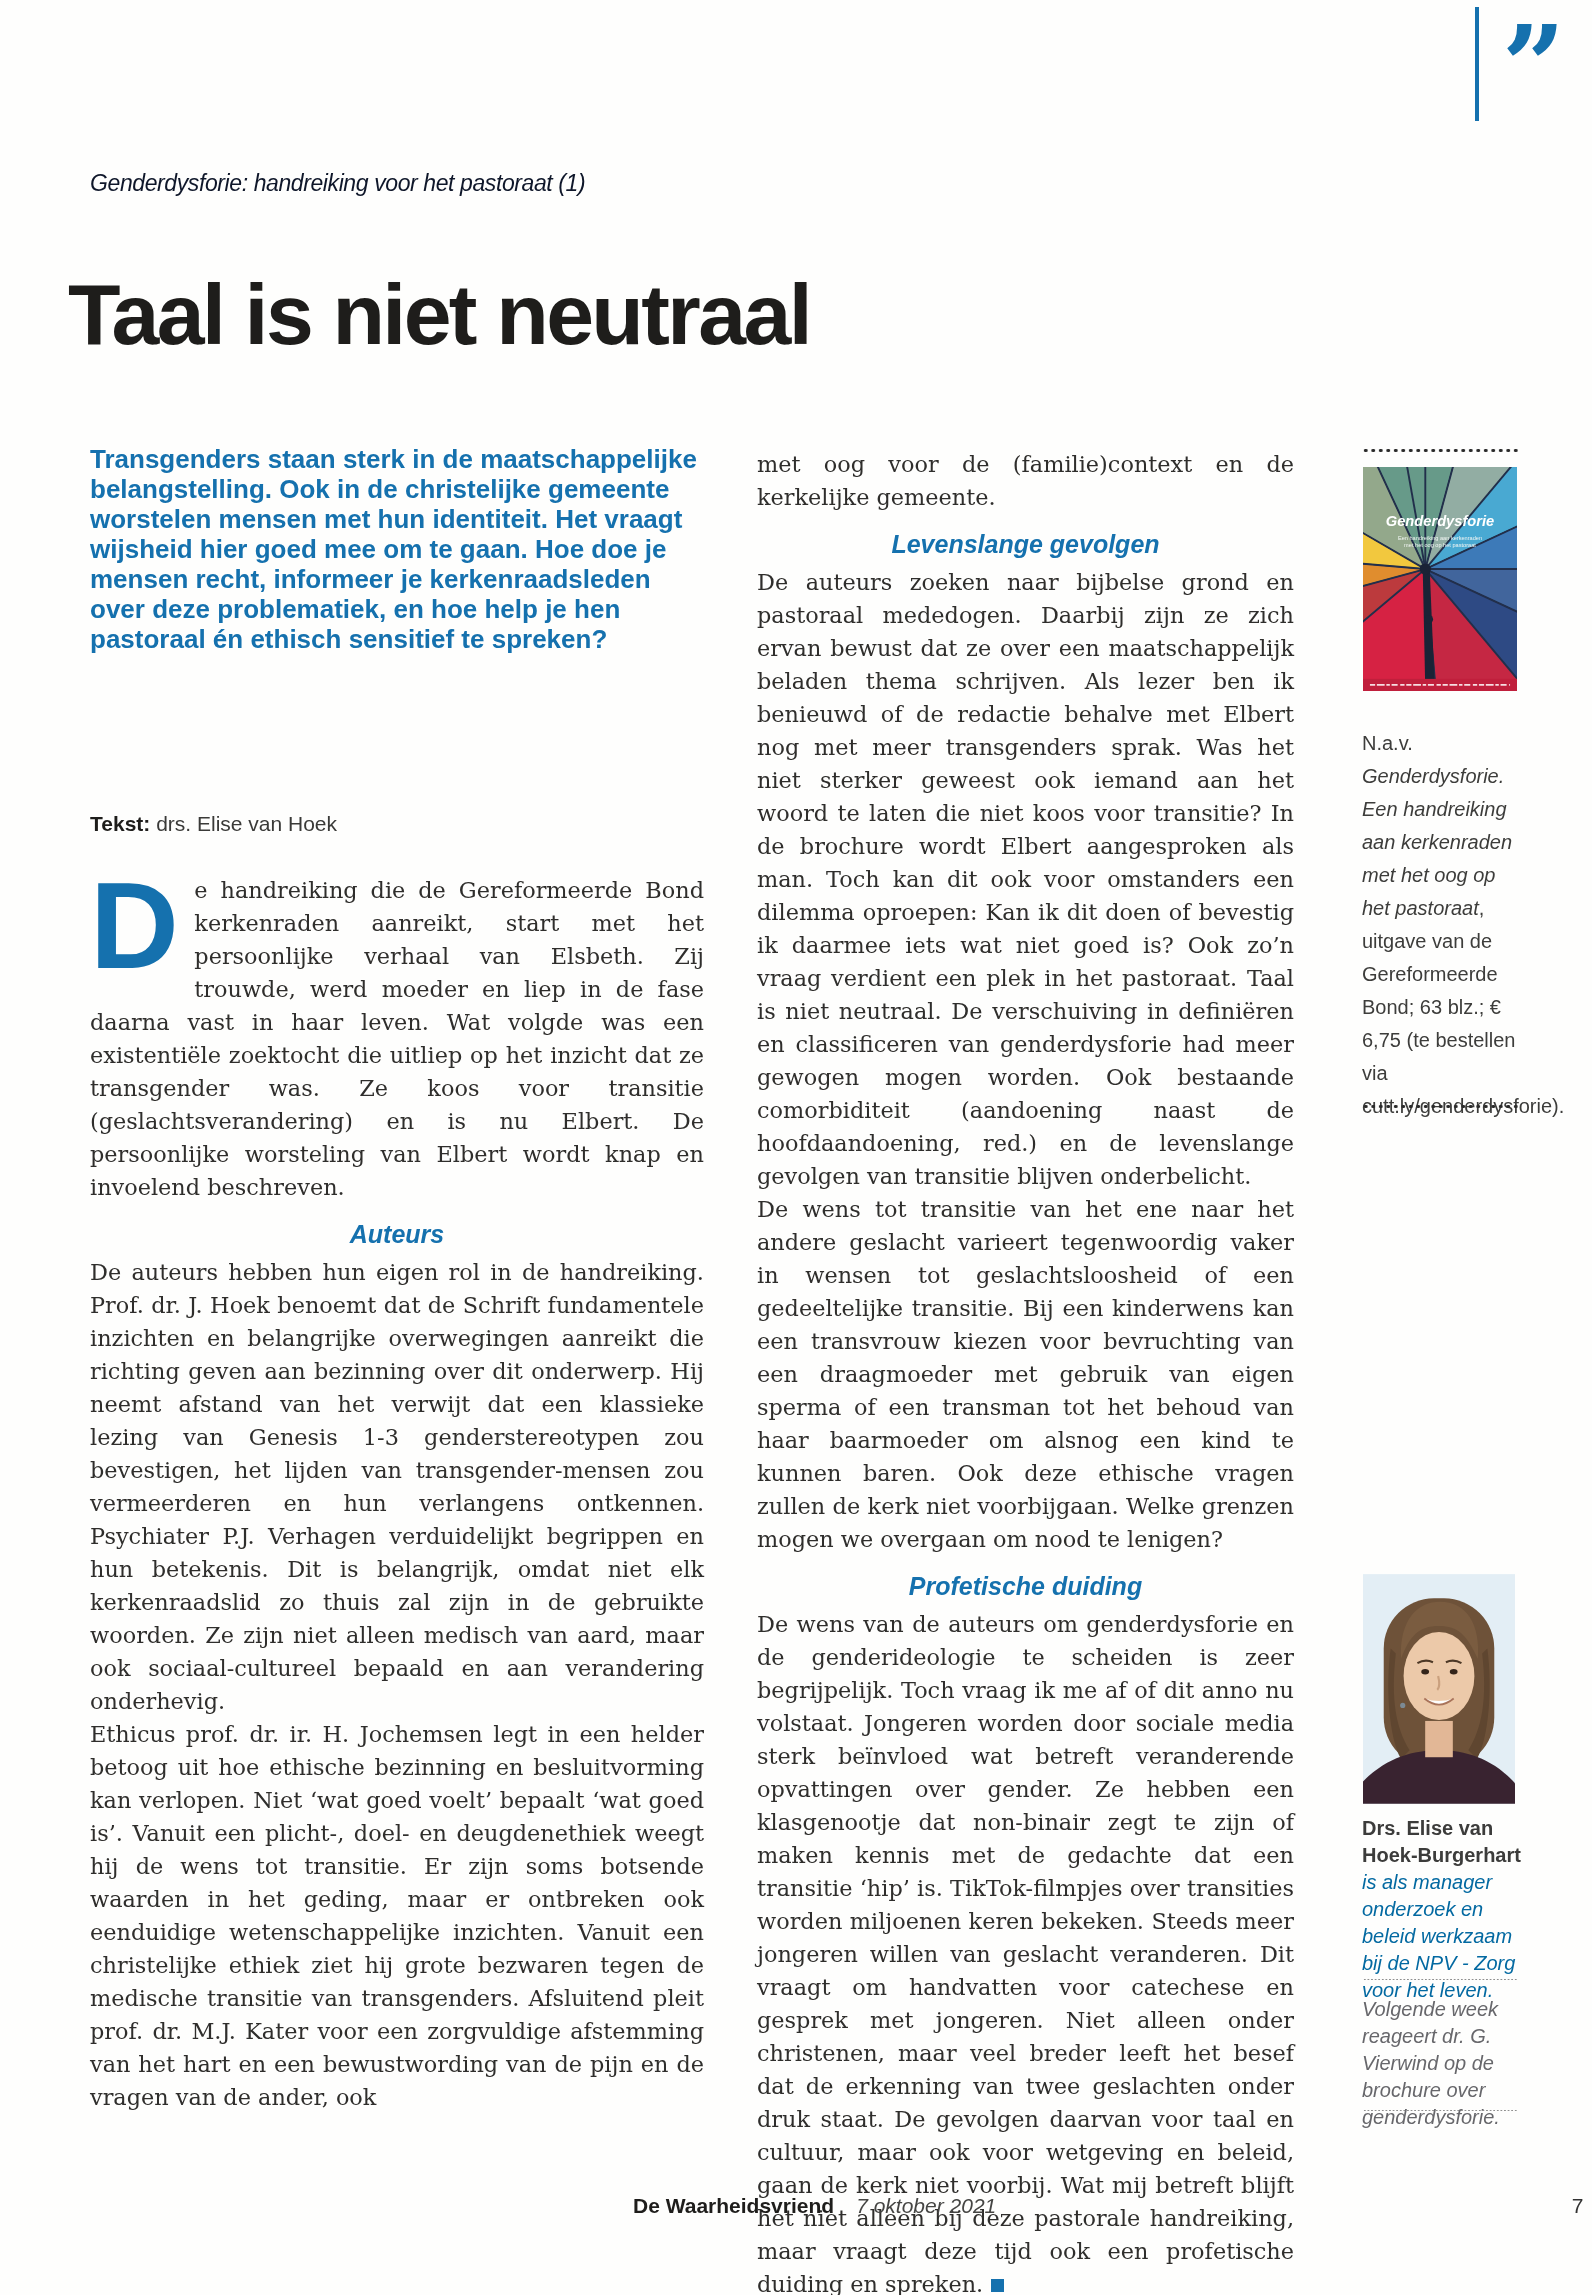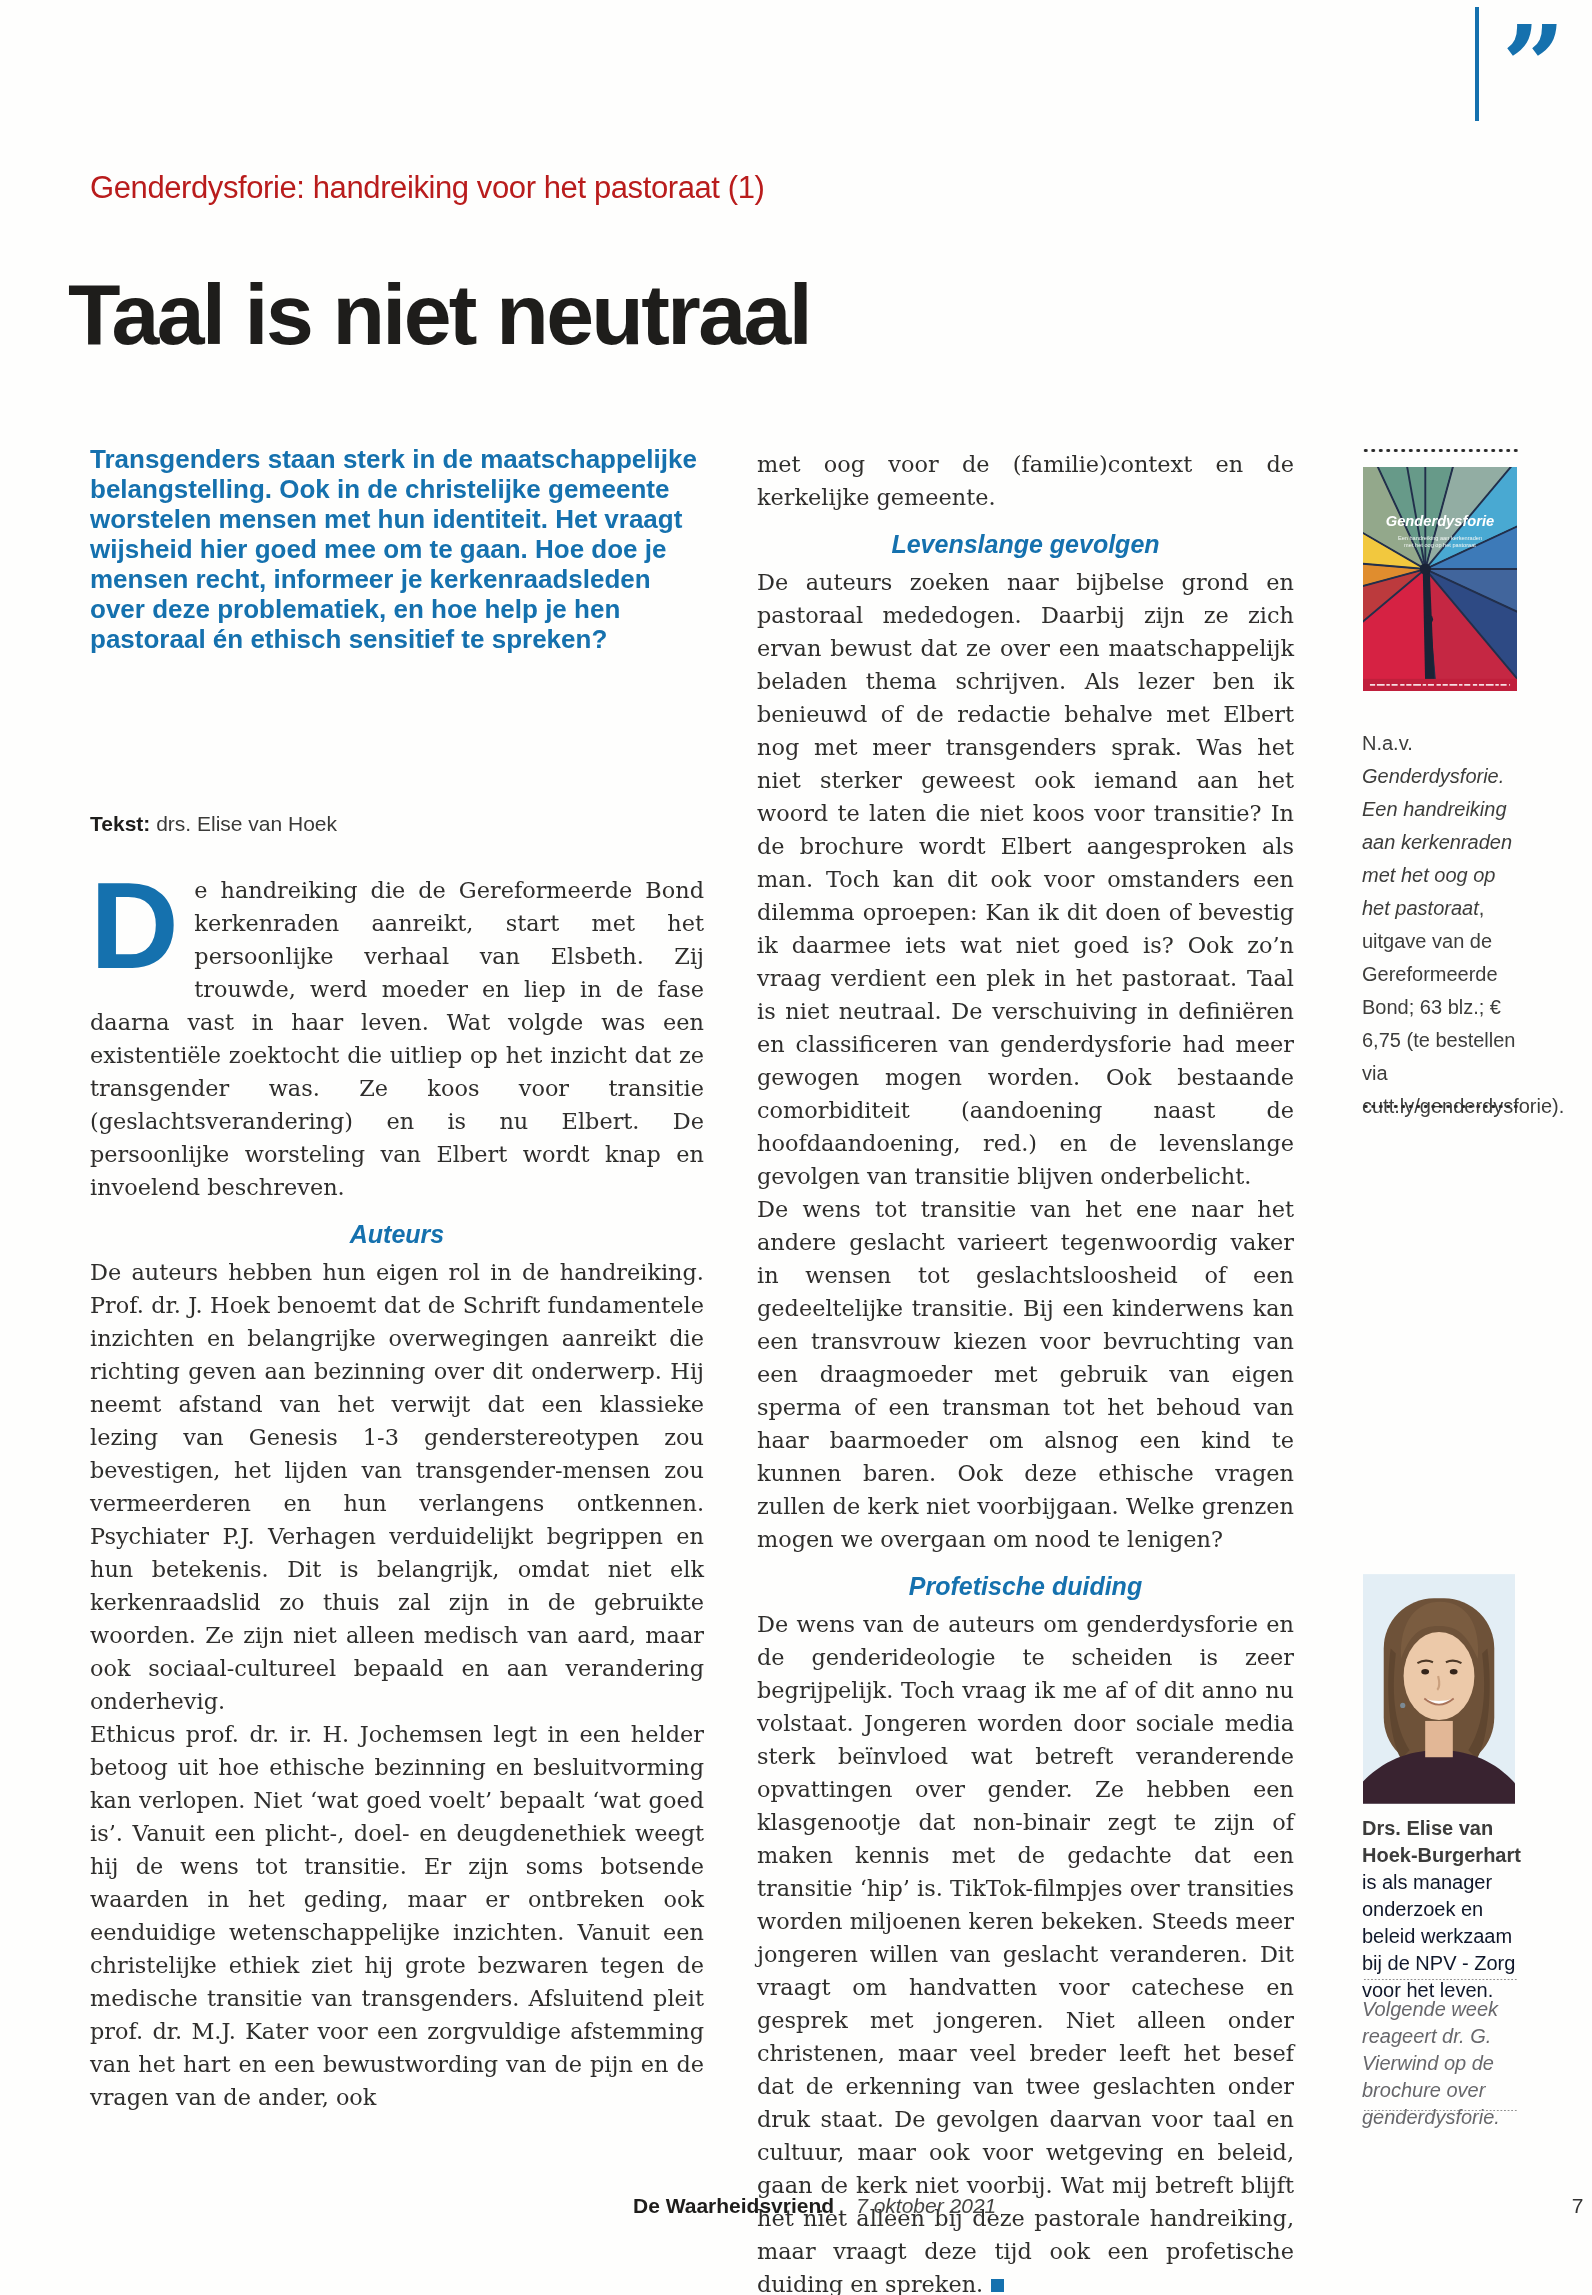--- a/index.html
+++ b/index.html
@@ -2,21 +2,21 @@
 <html lang="nl" style="font-size:14px"><head>
 <meta charset="utf-8">
 <style>
   html,body{margin:0;padding:0;background:#ffffff;}
   .page{position:relative;width:1592px;height:2295px;background:#fefefd;overflow:hidden;
         font-family:"Liberation Sans",sans-serif;color:#2f2e2c;}
   
   .quote-line{position:absolute;left:1475px;top:7px;width:3.5px;height:114px;background:#1571ae;}
   .quote-glyph{position:absolute;left:1502px;top:12px;font:bold 110px/1 "DejaVu Serif",serif;color:#1571ae;}
   
-  .kicker{position:absolute;left:90px;top:170px;font-size:31px;color:#b91c1c;letter-spacing:-0.4px;}
+  .kicker{position:absolute;left:90px;top:170px;font-style:italic;font-size:23px;color:#0f172a;letter-spacing:-0.4px;}
   .title{position:absolute;left:68px;top:269px;font-size:86px;font-weight:bold;letter-spacing:-2.6px;
          color:#1e1d1b;line-height:1.05;}
   .intro{position:absolute;left:90px;top:444px;width:614px;font-weight:bold;font-size:26px;
          line-height:30px;color:#1571ae;}
   .byline{position:absolute;left:90px;top:812px;font-size:21px;color:#3a3a38;}
   .byline b{color:#1e1d1b;}
   
   .col{position:absolute;font-family:"DejaVu Serif","Liberation Serif",serif;font-size:22.4px;
        line-height:33px;text-align:justify;color:#2f2e2c;}
   .col1{left:90px;top:874px;width:614px;}
@@ -31,21 +31,21 @@
   .dots{position:absolute;left:1362px;width:157px;height:5.2px;
         background:radial-gradient(circle,#2b2b2b 1.6px,transparent 2px) 0 50%/7.5px 5.2px repeat-x;}
   .minidots{position:absolute;left:1363px;width:155px;height:2.6px;
         background:radial-gradient(circle,#8f8f8f 0.7px,transparent 0.9px) 0 50%/3.6px 2.6px repeat-x;}
   .cover{position:absolute;left:1363px;top:467px;width:154px;height:224px;}
   .book-caption{position:absolute;left:1362px;top:727px;width:164px;font-size:20px;line-height:33px;color:#3d3d3b;}
   .book-caption i{font-style:italic;}
   .photo{position:absolute;left:1363px;top:1574px;width:152px;height:230px;}
   .author-cap{position:absolute;left:1362px;top:1815px;width:164px;font-size:20px;line-height:27px;color:#3c3c3b;}
   .author-name{font-weight:bold;}
-  .author-bio{color:#0f172a;}
+  .author-bio{font-style:italic;color:#0369a1;}
   .note{position:absolute;left:1362px;top:1996px;width:164px;font-style:italic;font-size:20px;
         line-height:27px;color:#67676b;}
   
   .footer{position:absolute;left:633px;top:2194px;font-size:21px;color:#1e1d1b;}
   .footer .mag{font-weight:bold;}
   .footer .date{font-style:italic;font-weight:normal;color:#454543;margin-left:22px;}
   .page-num{position:absolute;right:8.6px;top:2194px;font-size:21px;color:#333;}
 </style>
 </head>
 <body>

